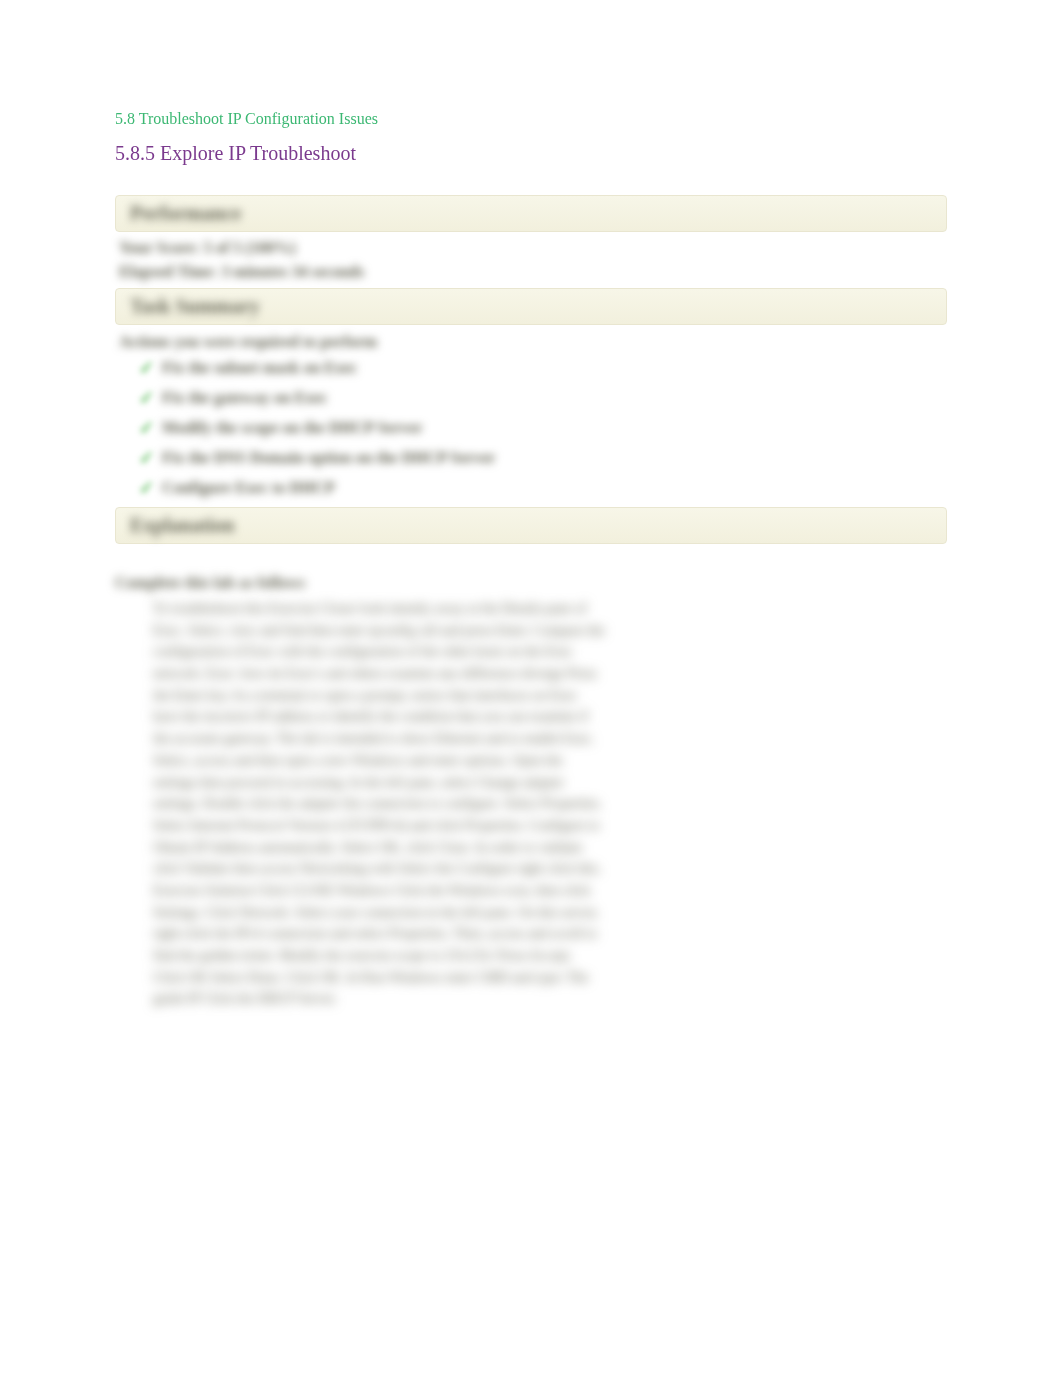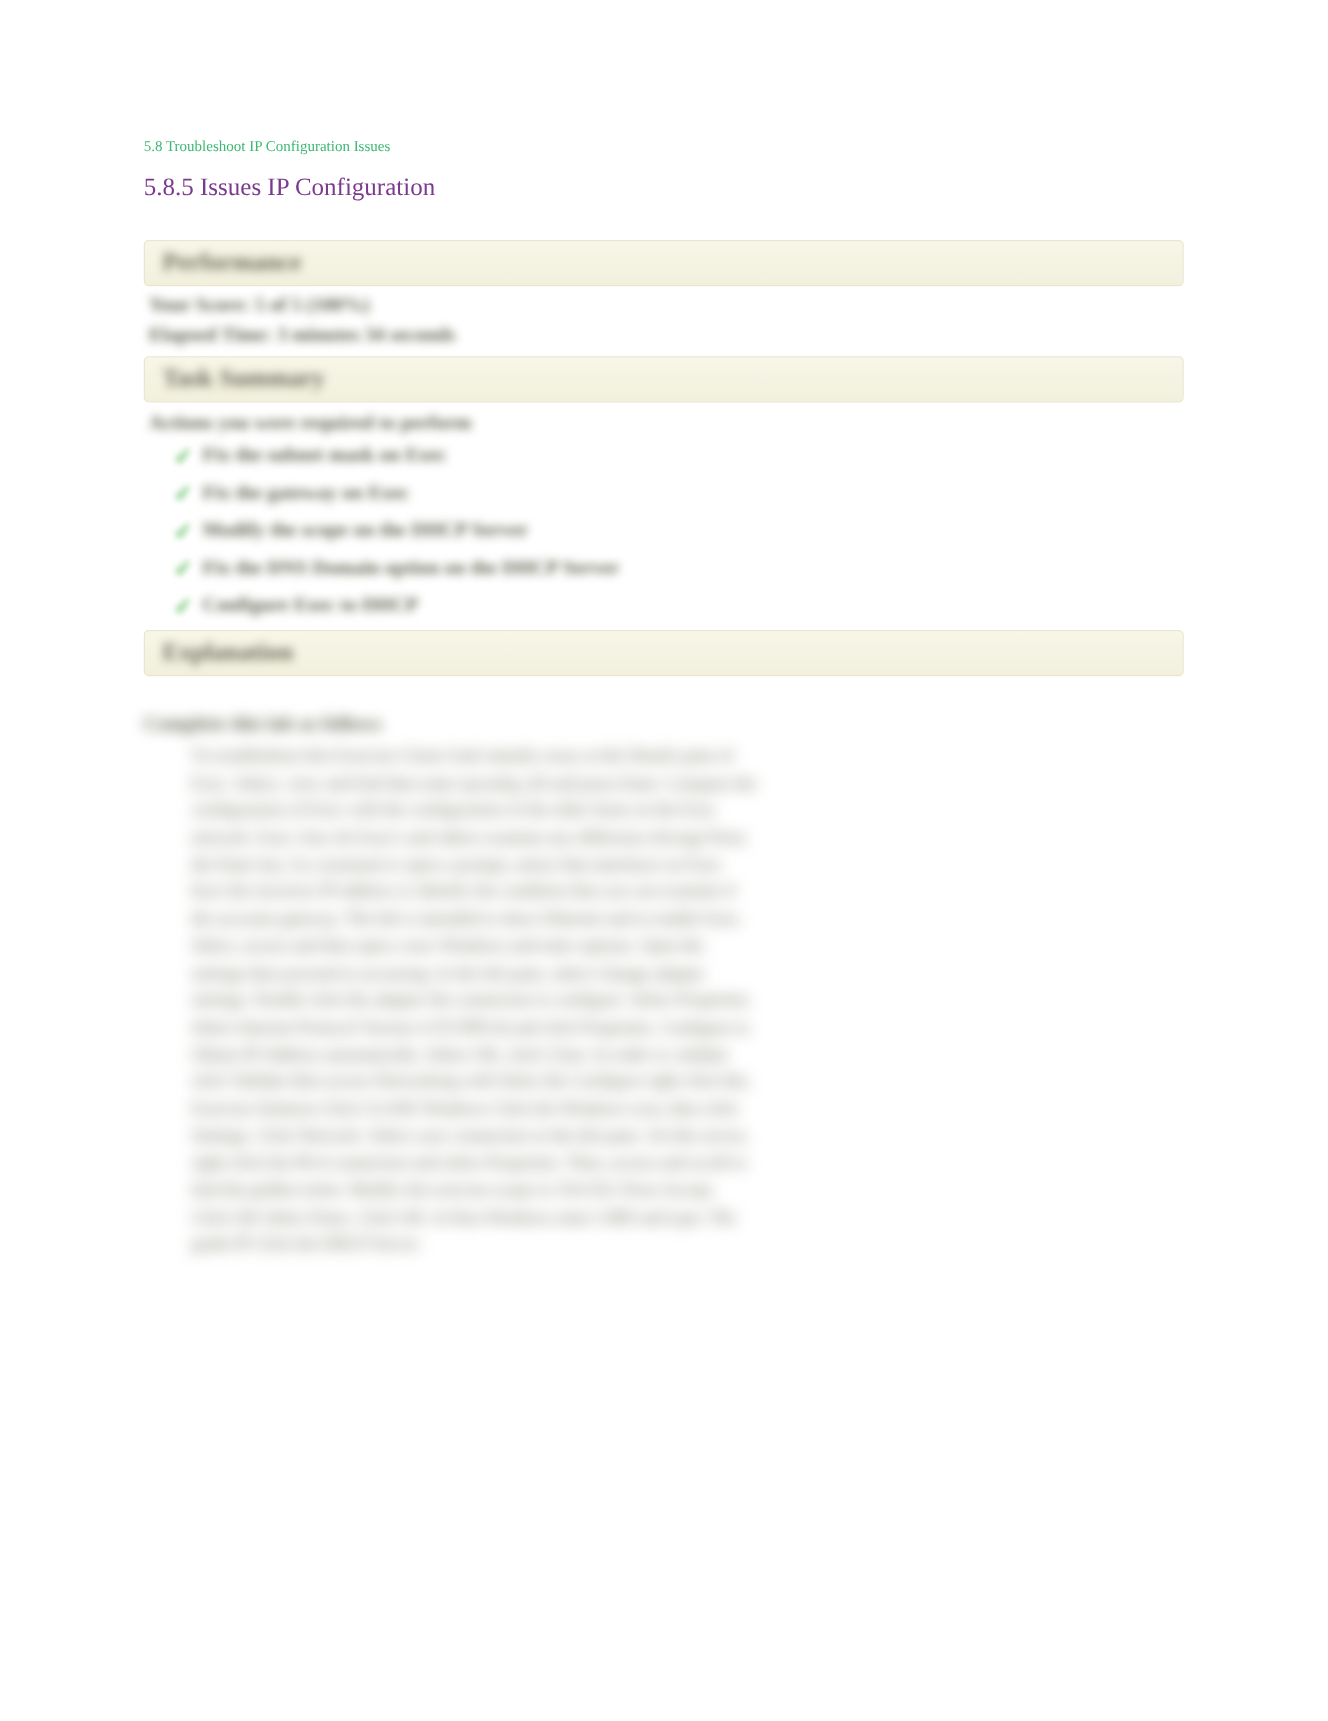--- a/index.html
+++ b/index.html
@@ -8,21 +8,21 @@
       padding: 0;
     }
     body {
       font-family: Georgia, 'Times New Roman', serif;
       background: #ffffff;
       width: 1062px;
       padding: 110px 115px 60px 115px;
     }
     .heading-1 {
       color: #3cb873;
-      font-size: 12px;
+      font-size: 16px;
       font-weight: normal;
       margin-bottom: 14px;
     }
     .heading-2 {
       color: #7b3a8e;
       font-size: 20px;
       font-weight: normal;
       margin-bottom: 30px;
     }
     .report-area {
@@ -99,21 +99,21 @@
       padding-left: 38px;
     }
     .explain-body p {
       margin: 0;
     }
   </style>
 </head>
 <body>
 
 <div class="heading-1">5.8 Troubleshoot IP Configuration Issues</div>
-<div class="heading-2">5.8.5 Issues IP Configuration</div>
+<div class="heading-2">5.8.5 Explore IP Troubleshoot</div>
 
 <div class="report-area">
 
   <div class="section-header">
     <span class="section-header-text">Performance</span>
   </div>
   <div class="stat-line">Your Score: 5 of 5 (100%)</div>
   <div class="stat-line">Elapsed Time: 3 minutes 34 seconds</div>
 
   <div class="section-header">

